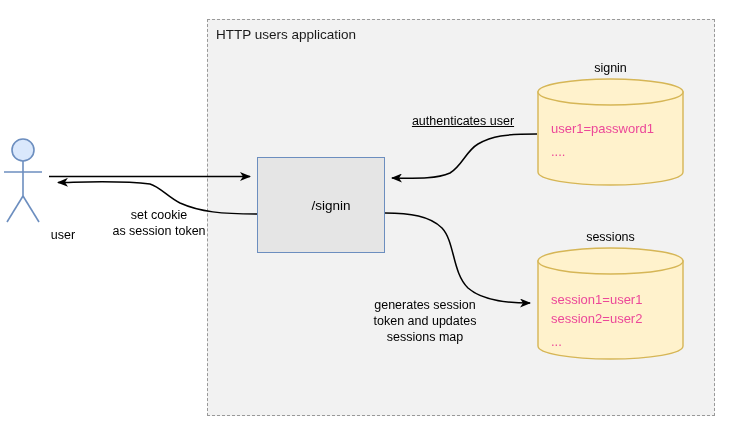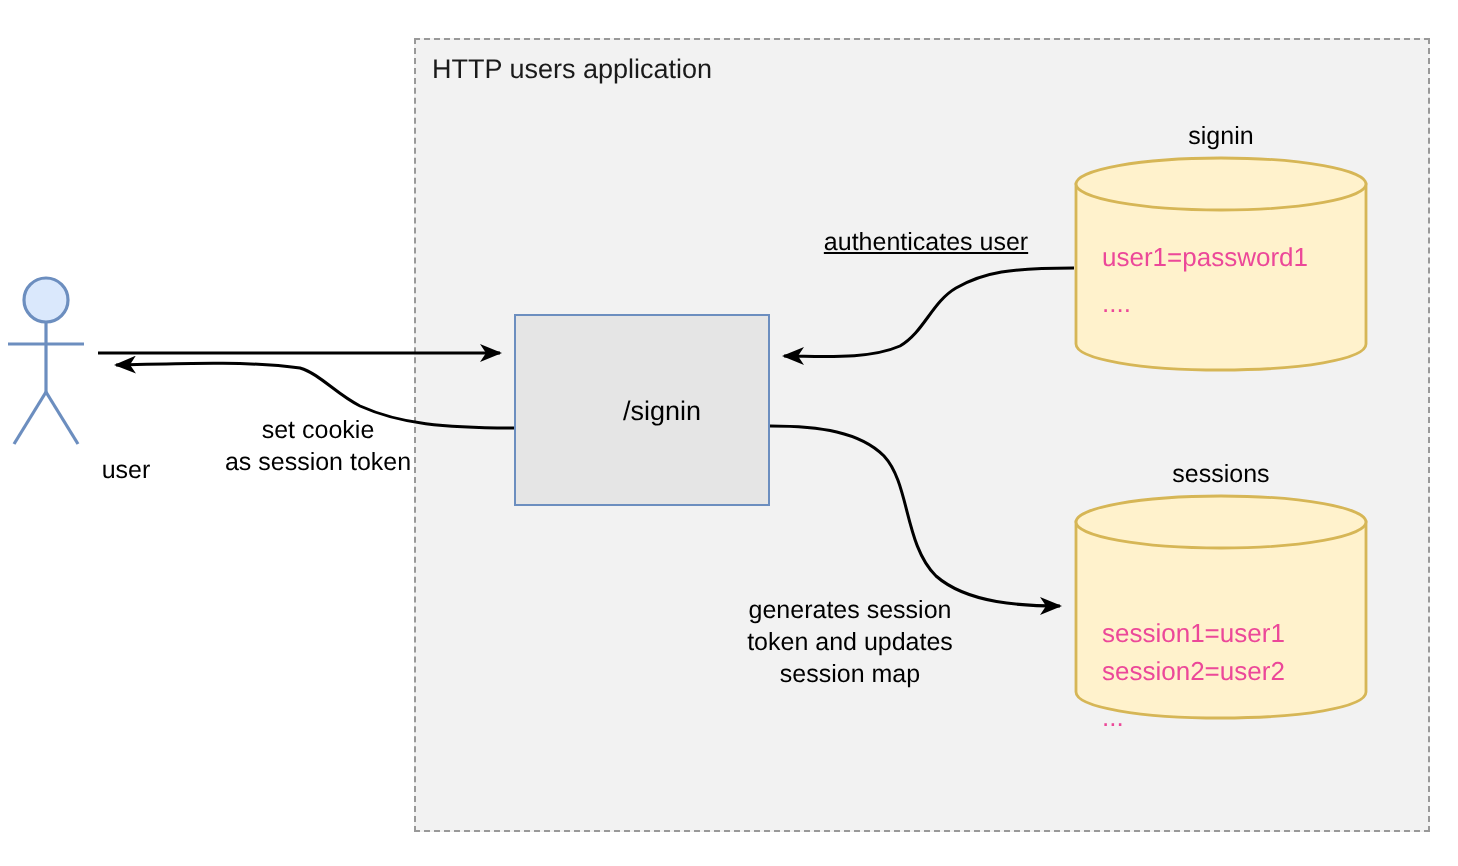--- a/index.html
+++ b/index.html
@@ -180,35 +180,35 @@
       <div style="margin-top:4px;">....</div>
     </div>
   </div>
 
   <div class="cyl" style="top:247px; width:147px; height:113px;">
     <div class="cyl-title">sessions</div>
     <svg class="cyl-body" viewBox="0 0 147 113" preserveAspectRatio="none">
       <path d="M1,14 L1,99 C1,106.7 33.9,112 73.5,112 C113.1,112 146,106.7 146,99 L146,14 Z" fill="#fff2cc" stroke="#d6b656" stroke-width="1.4"></path>
       <ellipse cx="73.5" cy="14" rx="72.5" ry="13" fill="#fff2cc" stroke="#d6b656" stroke-width="1.4"></ellipse>
     </svg>
-    <div class="cyl-lines" style="top:44px;margin-top:17px;">
+    <div class="cyl-lines" style="top:44px;">
       <div>session1=user1</div>
       <div>session2=user2</div>
       <div style="margin-top:4px;">...</div>
     </div>
   </div>
 
   <div class="edge-label center" style="left:398px; top:113px; width:130px;text-decoration:underline;">
     <div>authenticates user</div>
   </div>
 
   <div class="edge-label center" style="left:96px; top:207px; width:126px;">
     <div>set cookie</div>
     <div>as session token</div>
   </div>
 
   <div class="edge-label center" style="left:358px; top:297px; width:134px;">
     <div>generates session</div>
     <div>token and updates</div>
-    <div>session map</div>
+    <div>sessions map</div>
   </div>
 
 </div>
 
 </body></html>

